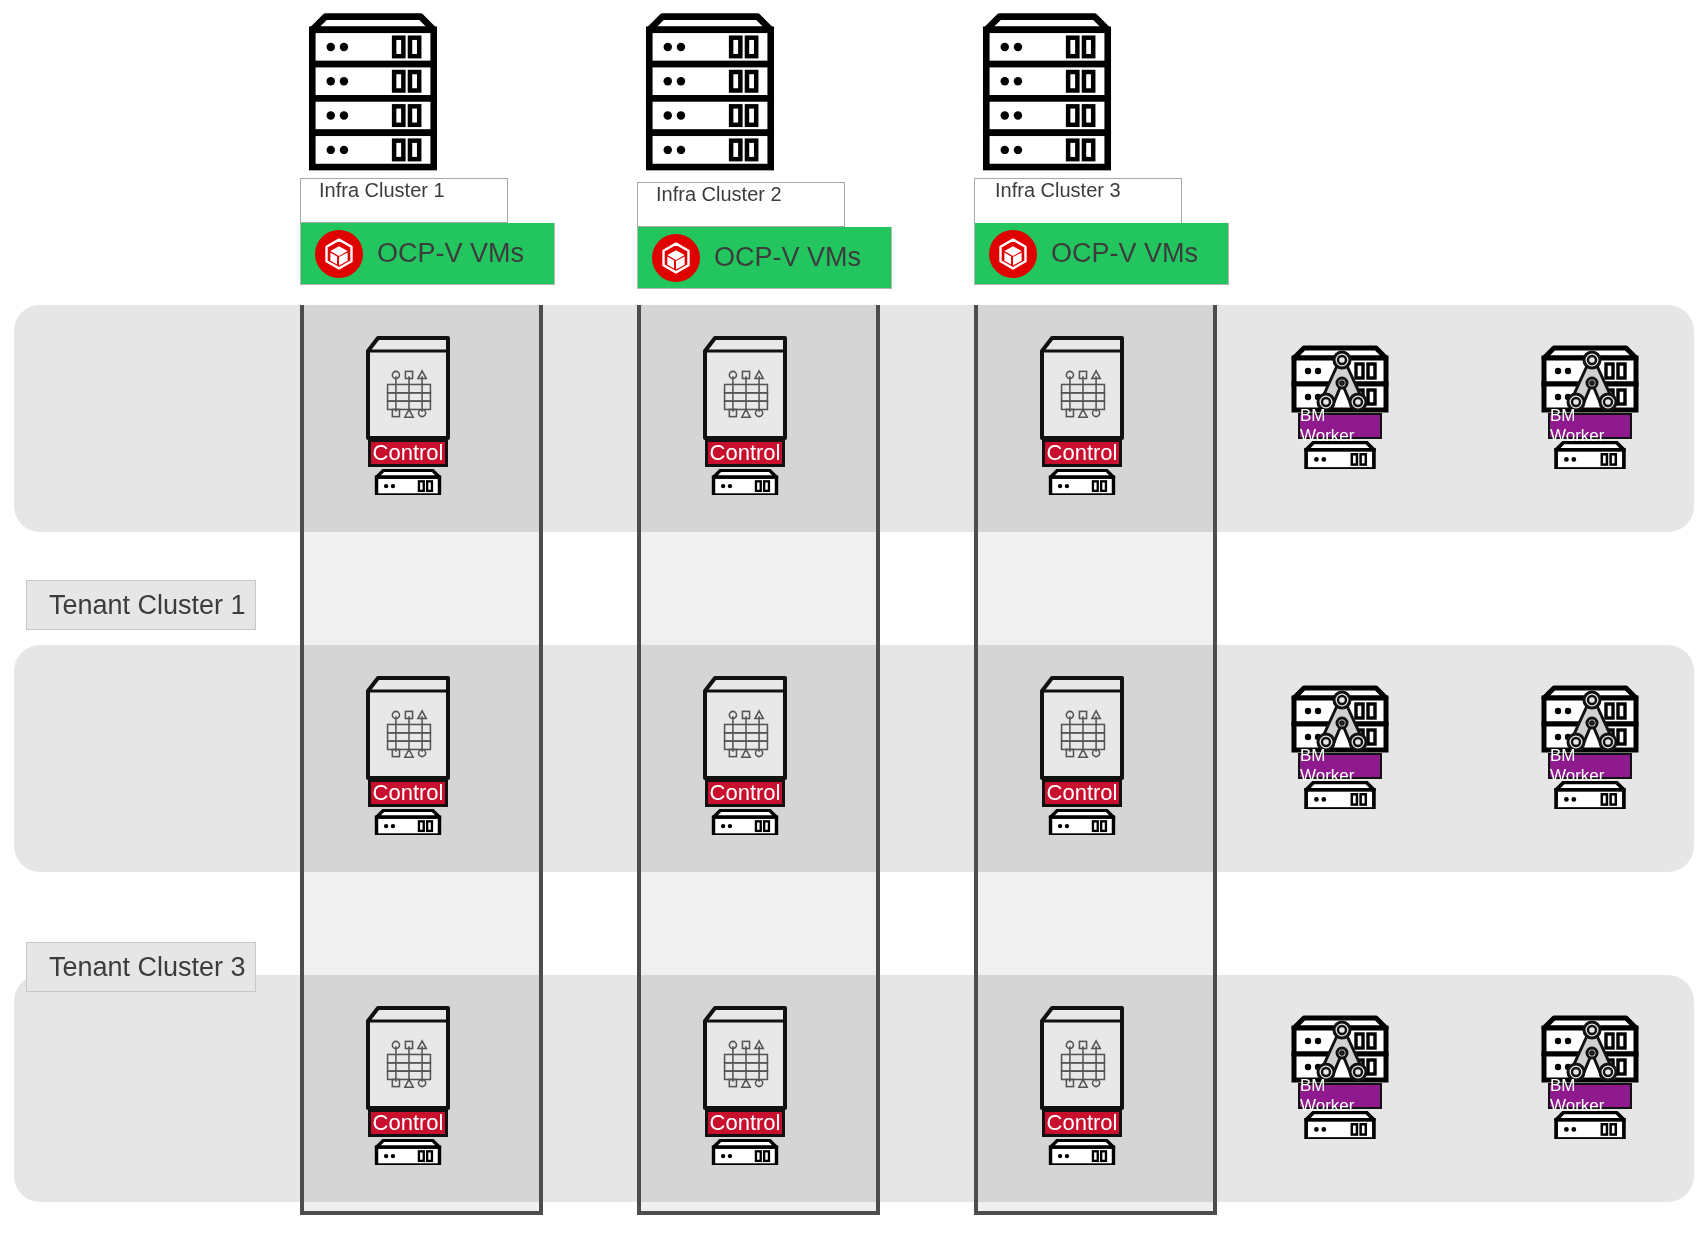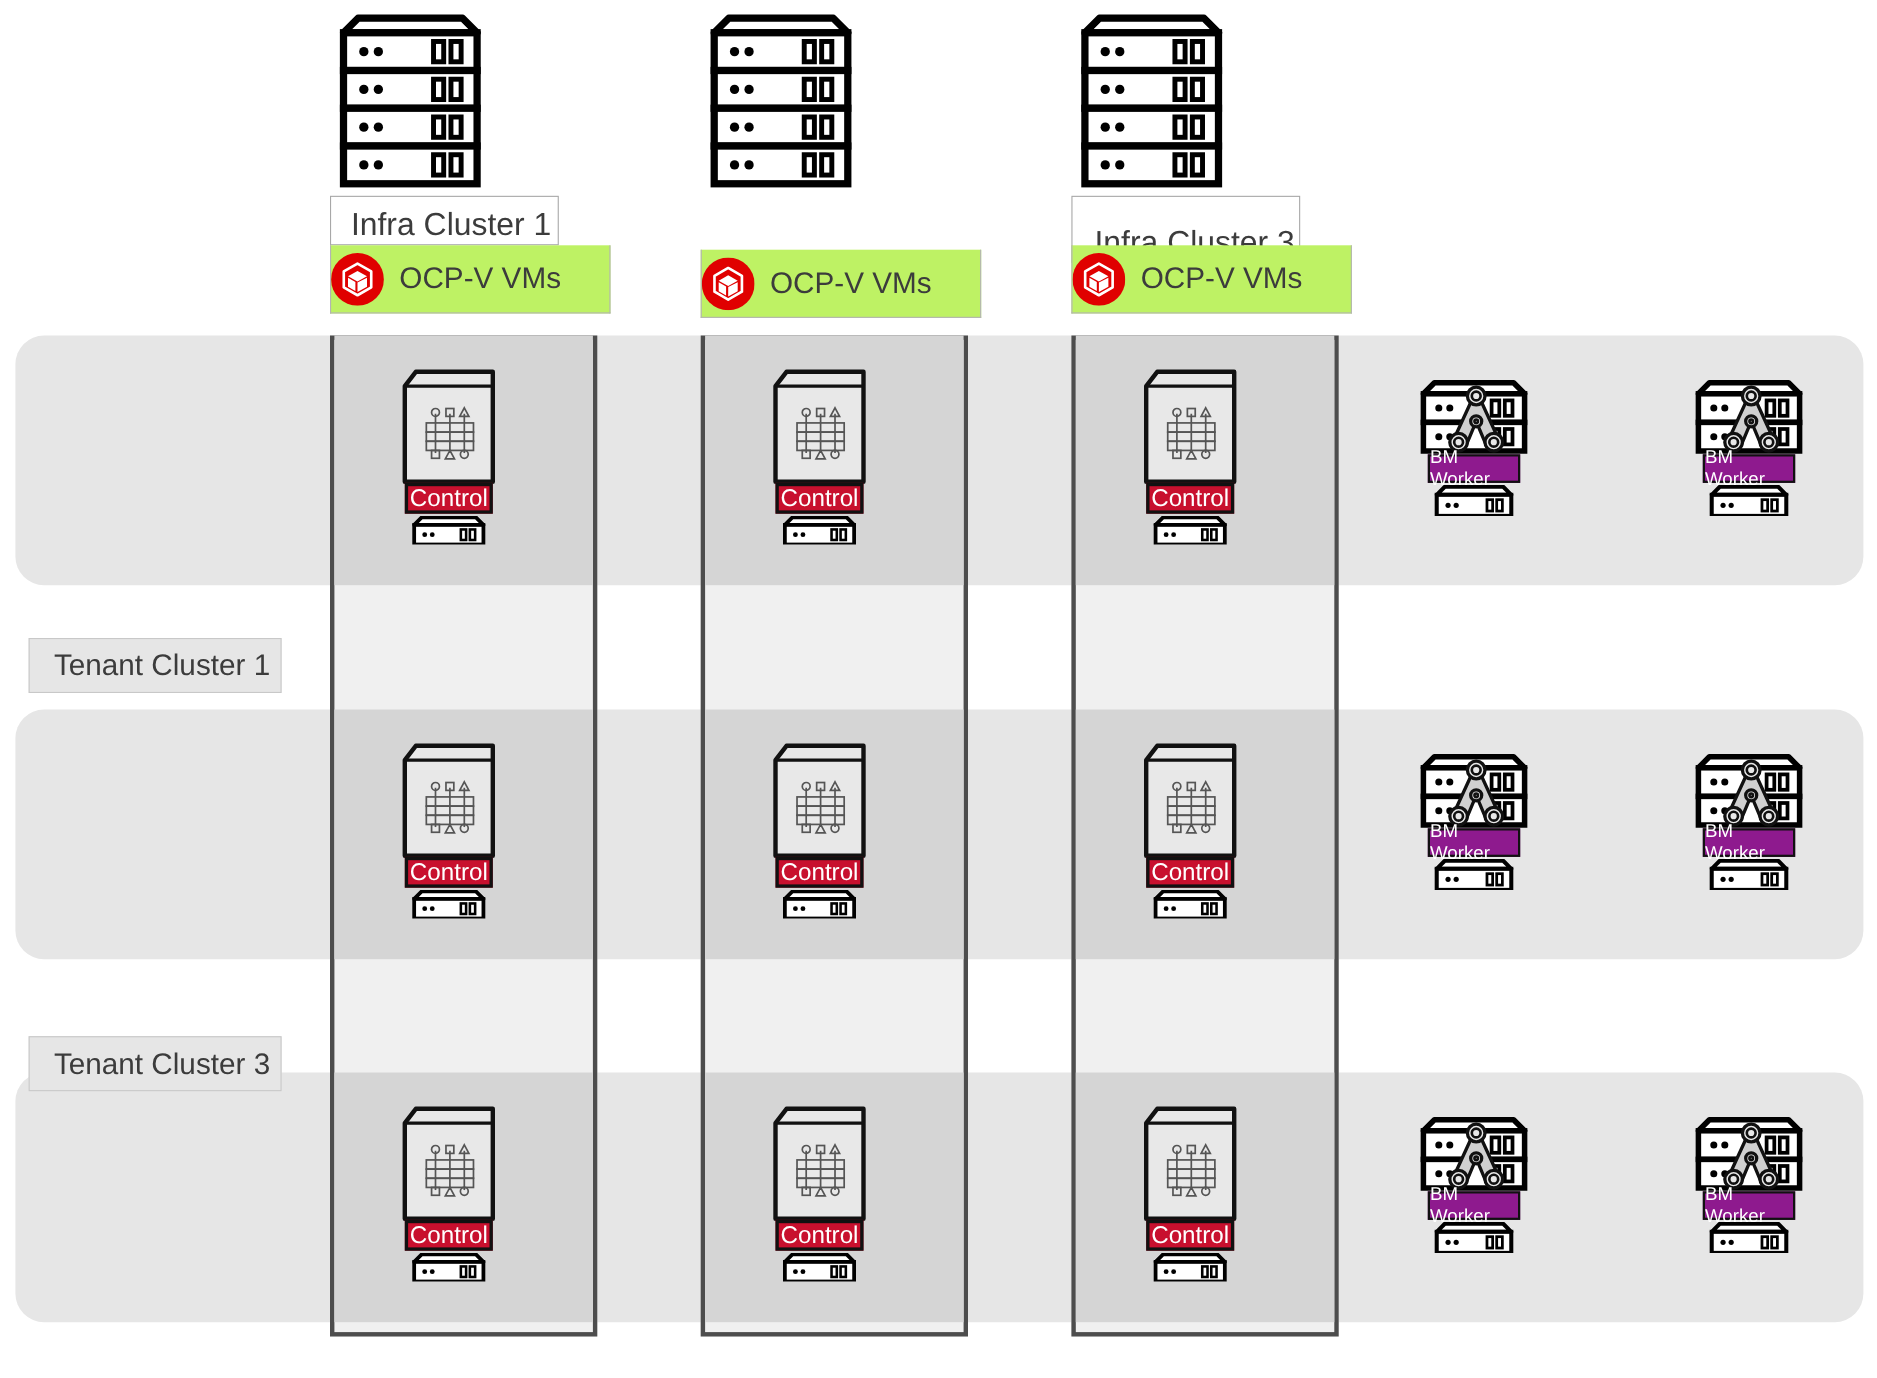--- a/index.html
+++ b/index.html
@@ -45,33 +45,34 @@
     box-sizing: border-box;
   }
   
   .overlap {
     background: #d5d5d5;
   }
   .infra-tab {
     background: #ffffff;
     border: 1px solid #a8a8a8;
     color: #3c3c3c;
-    font-size: 29px;
+    font-size: 20px;
     display: flex;
-    align-items: flex-end;
+    align-items: flex-start;
     padding-left: 18px;
     box-sizing: border-box;
   }
   .ocpv-band {
-    background: #bef264;
+    background: #22c55e;
     border: 1px solid #b4b4b4;
     border-top: none;
     box-sizing: border-box;
     display: flex;
     align-items: center;
+    padding-left: 14px;
     gap: 14px;
   }
   .ocpv-band .ocpv-label {
     font-size: 27px;
     color: #3c3c3c;
   }
 
   
   .rack { position: absolute; }
 
@@ -179,20 +180,23 @@
         <circle cx="28" cy="77" r="3.2" fill="#000000"></circle>
         <rect x="66" y="70" width="7" height="14" fill="none" stroke="#000000" stroke-width="3.4"></rect>
         <rect x="78" y="70" width="7" height="14" fill="none" stroke="#000000" stroke-width="3.4"></rect>
         <rect x="4" y="90" width="92" height="26" fill="#ffffff" stroke="#000000" stroke-width="5"></rect>
         <circle cx="18" cy="103" r="3.2" fill="#000000"></circle>
         <circle cx="28" cy="103" r="3.2" fill="#000000"></circle>
         <rect x="66" y="96" width="7" height="14" fill="none" stroke="#000000" stroke-width="3.4"></rect>
         <rect x="78" y="96" width="7" height="14" fill="none" stroke="#000000" stroke-width="3.4"></rect>
       </svg>
     </div>
+    <div class="infra-tab layer-tab" style="left: 637px; top: 182px; width: 208px; height: 45px;">
+      <span>Infra Cluster 2</span>
+    </div>
     <div class="ocpv-band layer-tab" style="left: 637px; top: 227px; width: 255px; height: 62px;">
       <span style="display: block; flex: 0 0 auto;">
         <svg viewBox="0 0 100 100" width="48" height="48" style="display: block;">
           <circle cx="50" cy="50" r="50" fill="#e00000"></circle>
           <path d="M50 20 L76 35 L76 65 L50 80 L24 65 L24 35 Z" fill="none" stroke="#ffffff" stroke-width="5" stroke-linejoin="round"></path>
           <path d="M50 34 L68 44 L50 54 L32 44 Z" fill="#ffffff"></path>
           <path d="M50 56 L68 47 L68 64 L50 74 Z" fill="#ffffff"></path>
           <path d="M32 47 L46 55 L46 72 L32 64 Z" fill="#ffffff"></path>
         </svg>
       </span>

